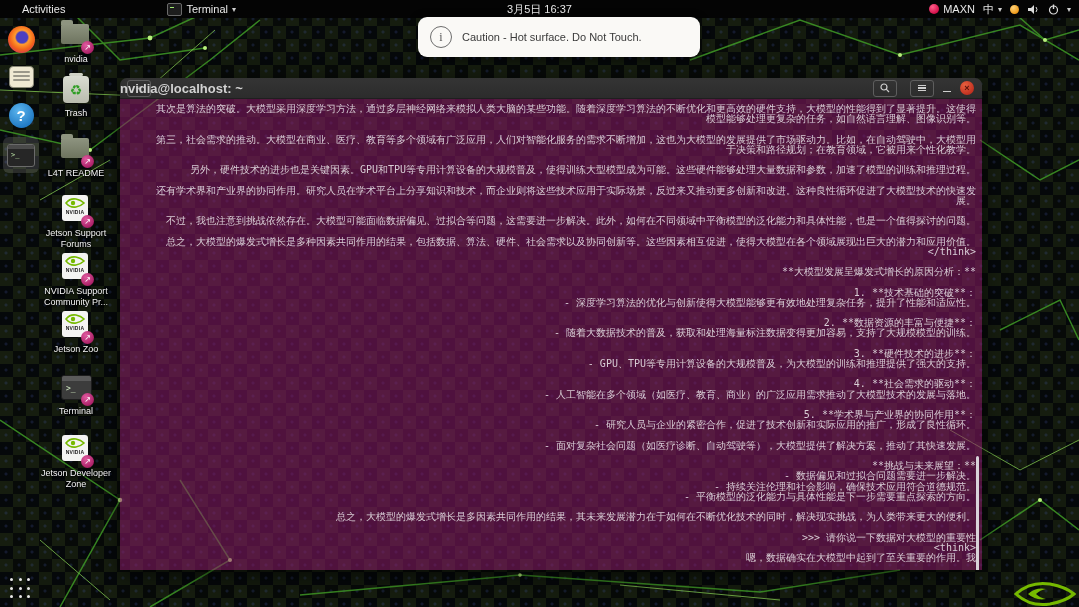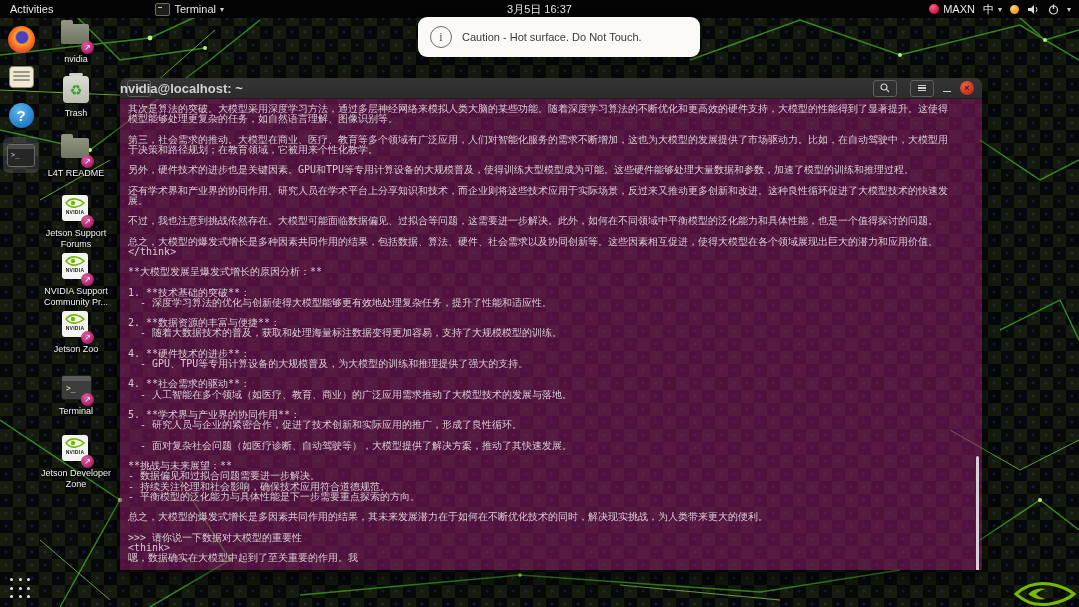--- a/index.html
+++ b/index.html
@@ -10,21 +10,21 @@
       radial-gradient(circle at 6px 6px, rgba(70,90,170,.22) 1px, transparent 2px),
       conic-gradient(#141b0e 90deg, #070a08 90deg 180deg, #161d0f 180deg 270deg, #05080a 270deg);
     background-size:13px 13px, 26px 26px;
   }
   .abs{position:absolute;}
   
   #circuit{left:0;top:0;pointer-events:none;}
   
   #topbar{left:0;top:0;width:1079px;height:18px;background:#040404;color:#e8e8e8;
     font-size:11px;display:flex;align-items:center;z-index:30;}
-  #topbar .left{display:flex;align-items:center;gap:14px;padding-left:10px;flex:1;}
+  #topbar .left{display:flex;align-items:center;gap:14px;padding-left:22px;flex:1;}
   #topbar .center{position:absolute;left:0;right:0;text-align:center;pointer-events:none;}
   #topbar .right{display:flex;align-items:center;gap:8px;padding-right:8px;margin-left:auto;}
   .tb-item{display:flex;align-items:center;gap:4px;cursor:default;}
   .mini-term{width:13px;height:11px;background:#1d1d1d;border:1px solid #6a6a6a;border-radius:2px;position:relative;}
   .mini-term::after{content:"";position:absolute;left:2px;top:3px;width:4px;height:1px;background:#9fe870;}
   .caret{font-size:8px;color:#cfcfcf;}
   .dot{border-radius:50%;display:inline-block;}
   .dot.red{width:10px;height:10px;background:radial-gradient(circle at 35% 30%, #ff5f8a, #d4104a 70%);}
   .dot.orange{width:9px;height:9px;background:radial-gradient(circle at 35% 30%, #ffd37a, #f09c1a 70%);}
   
@@ -77,21 +77,21 @@
      display:flex;align-items:center;justify-content:center;color:#cfcfcf;}
   .tbtn.plus{font-size:8px;}
   .right-ctrls{margin-left:auto;display:flex;align-items:center;gap:6px;padding-right:8px;}
   .hamb{display:flex;flex-direction:column;gap:1.5px;}
   .hamb i{width:8px;height:1.2px;background:#cfcfcf;}
   .minbtn{width:14px;height:12px;position:relative;}
   .minbtn::after{content:"";position:absolute;left:3px;bottom:2px;width:8px;height:1.5px;background:#cfcfcf;}
   .closebtn{width:14px;height:14px;border-radius:50%;background:radial-gradient(circle at 35% 30%,#e8603f,#bf2f1f 75%);
      color:#55120a;font-size:9px;display:flex;align-items:center;justify-content:center;font-weight:bold;}
   #term .body{position:relative;height:471px;background:rgba(140,25,105,.55);overflow:hidden;}
-  #term .lines{padding:5px 6px 0 8px;}
+  #term .lines{padding:5px 6px 0 8px;text-align:right;}
   .tline{white-space:pre;font-family:"DejaVu Sans Mono",monospace;font-size:10px;line-height:10.2px;
      color:#d9ced6;overflow:hidden;}
   .scrollthumb{position:absolute;right:3px;top:357px;width:3px;height:130px;background:#d8d2d8;border-radius:2px;}
   
   #showapps{left:10px;top:578px;width:22px;height:22px;display:grid;grid-template-columns:repeat(3,1fr);gap:4px;z-index:6;}
   #showapps i{width:3px;height:3px;background:#e9e9e9;border-radius:50%;}
   
   #nvmark{left:1014px;top:580px;z-index:2;}
 </style>
 </head>
@@ -315,21 +315,21 @@
         <div class="tline">&lt;/think&gt;</div>
         <div class="tline">&nbsp;</div>
         <div class="tline">**大模型发展呈爆发式增长的原因分析：**</div>
         <div class="tline">&nbsp;</div>
         <div class="tline">1. **技术基础的突破**：</div>
         <div class="tline">  - 深度学习算法的优化与创新使得大模型能够更有效地处理复杂任务，提升了性能和适应性。</div>
         <div class="tline">&nbsp;</div>
         <div class="tline">2. **数据资源的丰富与便捷**：</div>
         <div class="tline">  - 随着大数据技术的普及，获取和处理海量标注数据变得更加容易，支持了大规模模型的训练。</div>
         <div class="tline">&nbsp;</div>
-        <div class="tline">4. **硬件技术的进步**：</div>
+        <div class="tline">3. **硬件技术的进步**：</div>
         <div class="tline">  - GPU、TPU等专用计算设备的大规模普及，为大模型的训练和推理提供了强大的支持。</div>
         <div class="tline">&nbsp;</div>
         <div class="tline">4. **社会需求的驱动**：</div>
         <div class="tline">  - 人工智能在多个领域（如医疗、教育、商业）的广泛应用需求推动了大模型技术的发展与落地。</div>
         <div class="tline">&nbsp;</div>
         <div class="tline">5. **学术界与产业界的协同作用**：</div>
         <div class="tline">  - 研究人员与企业的紧密合作，促进了技术创新和实际应用的推广，形成了良性循环。</div>
         <div class="tline">&nbsp;</div>
         <div class="tline">  - 面对复杂社会问题（如医疗诊断、自动驾驶等），大模型提供了解决方案，推动了其快速发展。</div>
         <div class="tline">&nbsp;</div>

